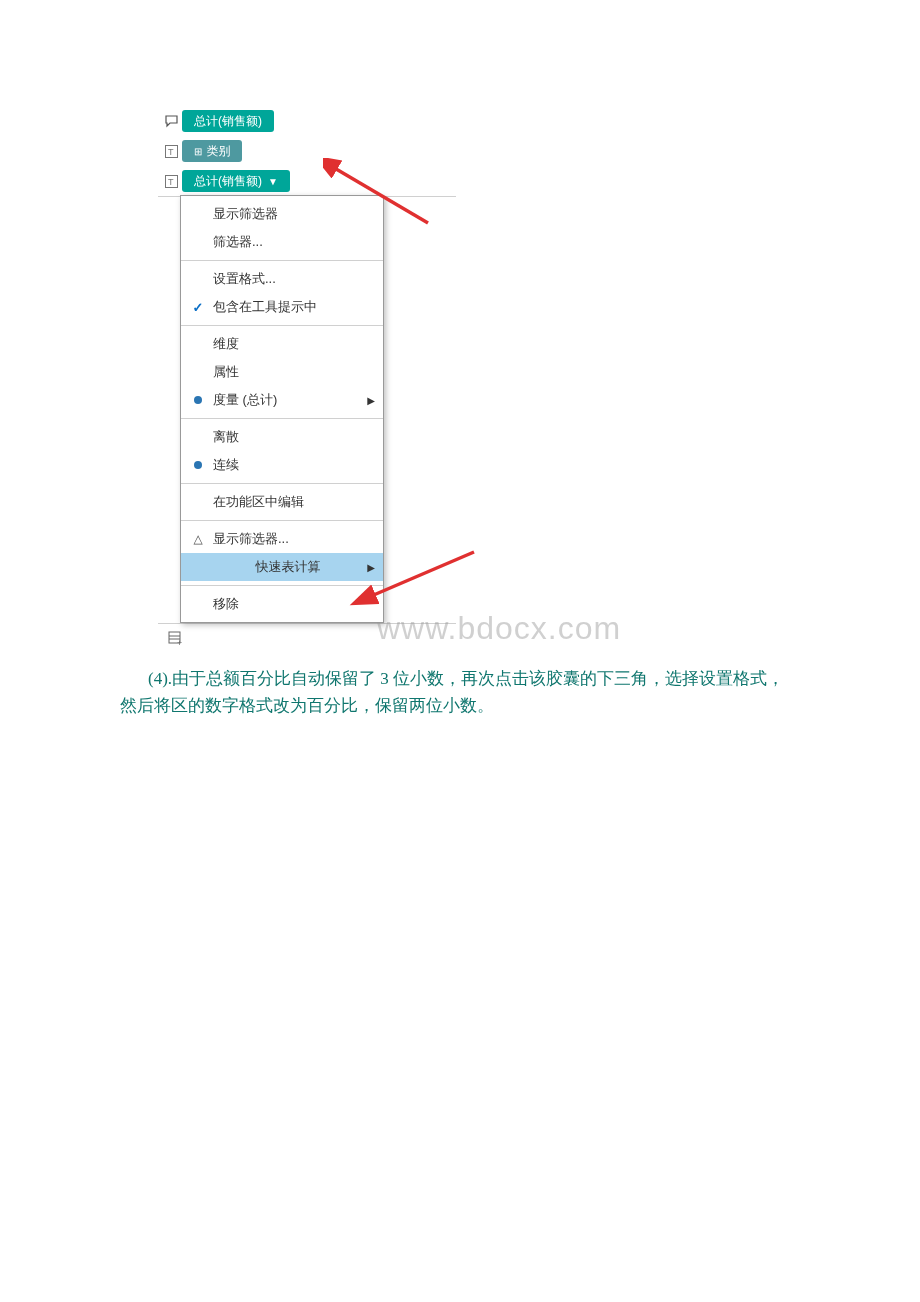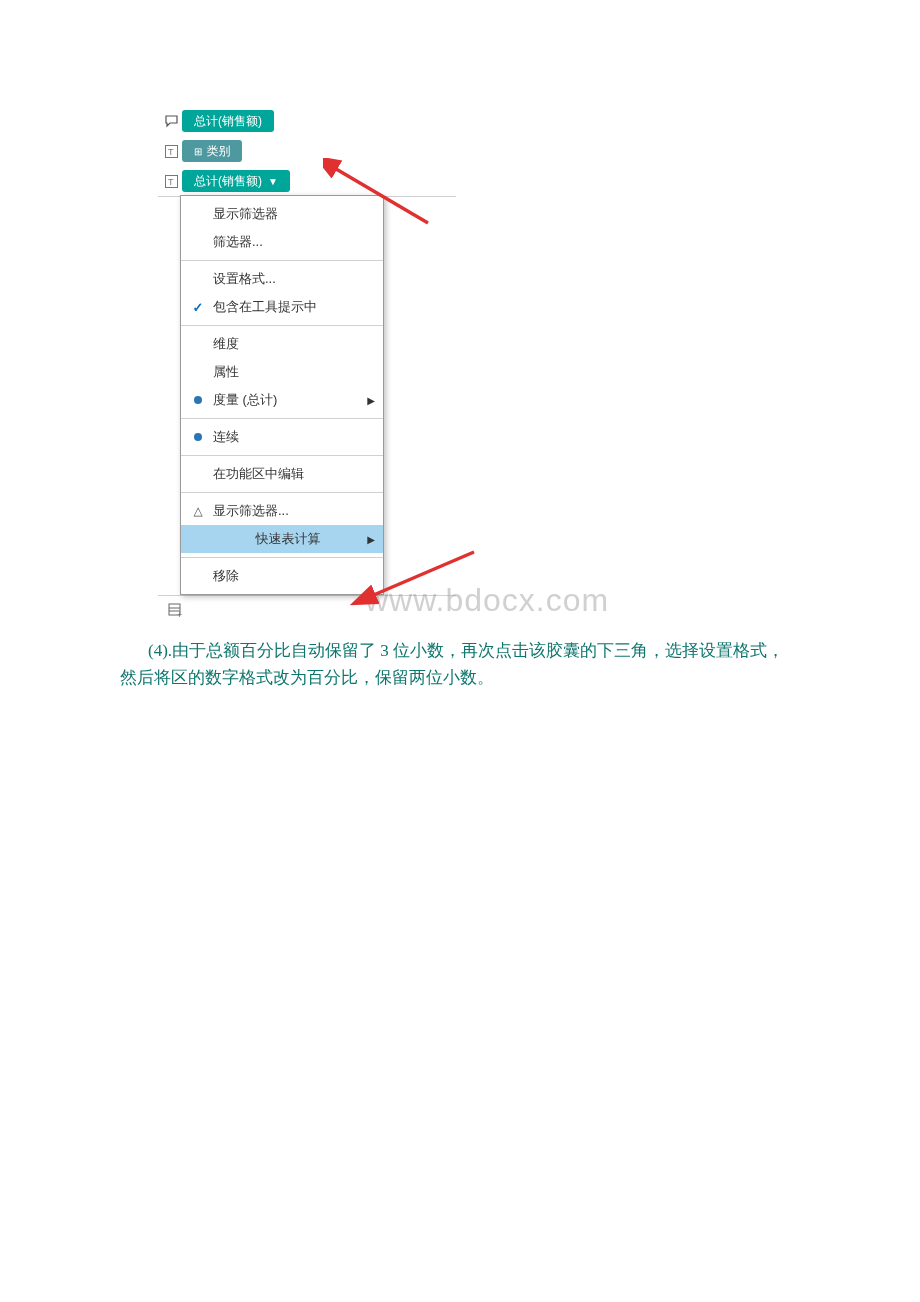--- a/index.html
+++ b/index.html
@@ -108,21 +108,21 @@
       border-top: 1px solid #d0d0d0;
       padding-left: 4px;
     }
     .new-sheet-icon {
       font-size: 15px;
       color: #555;
       padding: 2px 6px;
     }
     .watermark {
       position: absolute;
-      left: 207px;
+      left: 219px;
       bottom: 8px;
       font-size: 32px;
       color: rgba(150,150,150,0.45);
       letter-spacing: 1px;
       font-family: Arial, sans-serif;
       pointer-events: none;
       white-space: nowrap;
     }
     .arrow-annotation {
       position: absolute;
@@ -224,20 +224,24 @@
           <div class="menu-icon-col">
               <span class="bullet-icon"></span>
             </div>
           <span class="menu-label">度量 (总计)</span>
           <span class="submenu-arrow">▶</span>
         </div>
       </div>
       <div class="menu-separator"></div>
       <div class="menu-section">
         <div class="menu-item">
+          <div class="menu-icon-col"></div>
+          <span class="menu-label">离散</span>
+        </div>
+        <div class="menu-item">
           <div class="menu-icon-col">
               <span class="bullet-icon"></span>
             </div>
           <span class="menu-label">连续</span>
         </div>
       </div>
       <div class="menu-separator"></div>
       <div class="menu-section">
         <div class="menu-item">
           <div class="menu-icon-col"></div>

